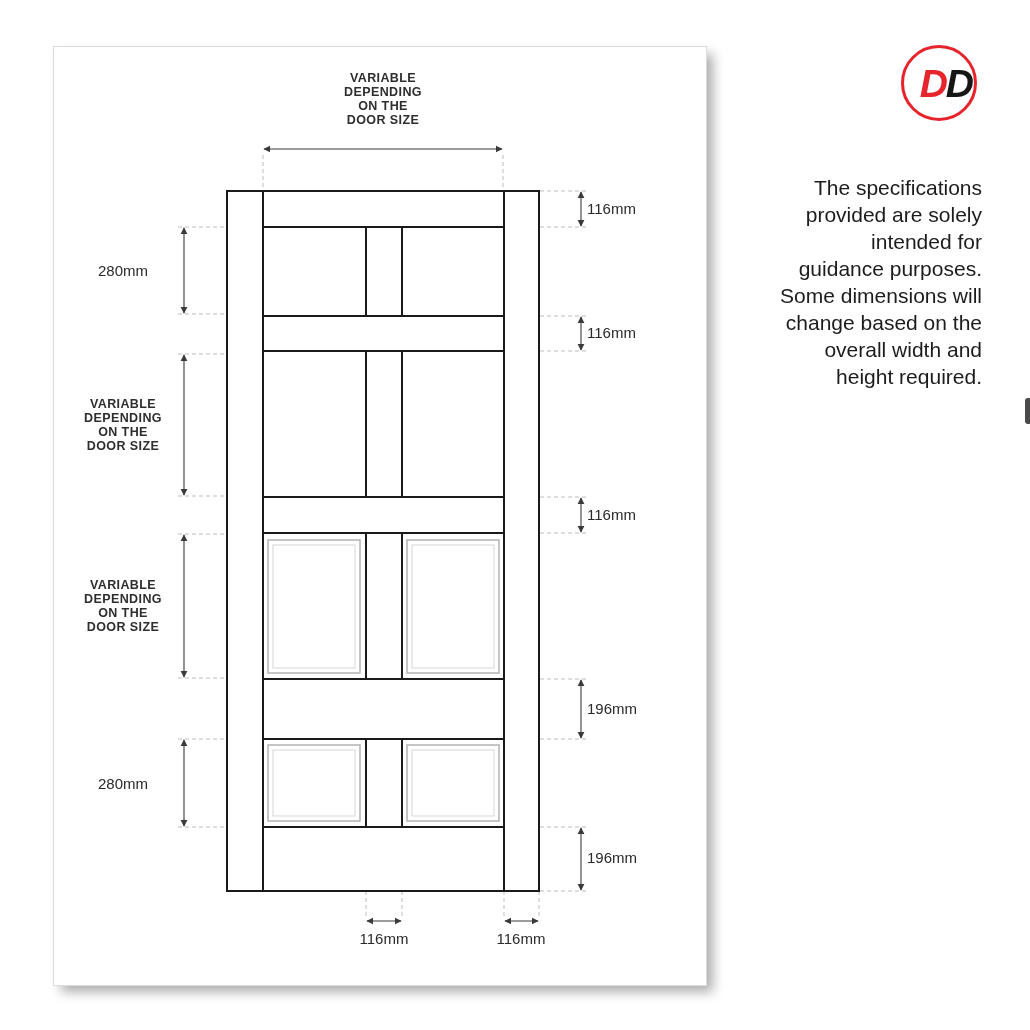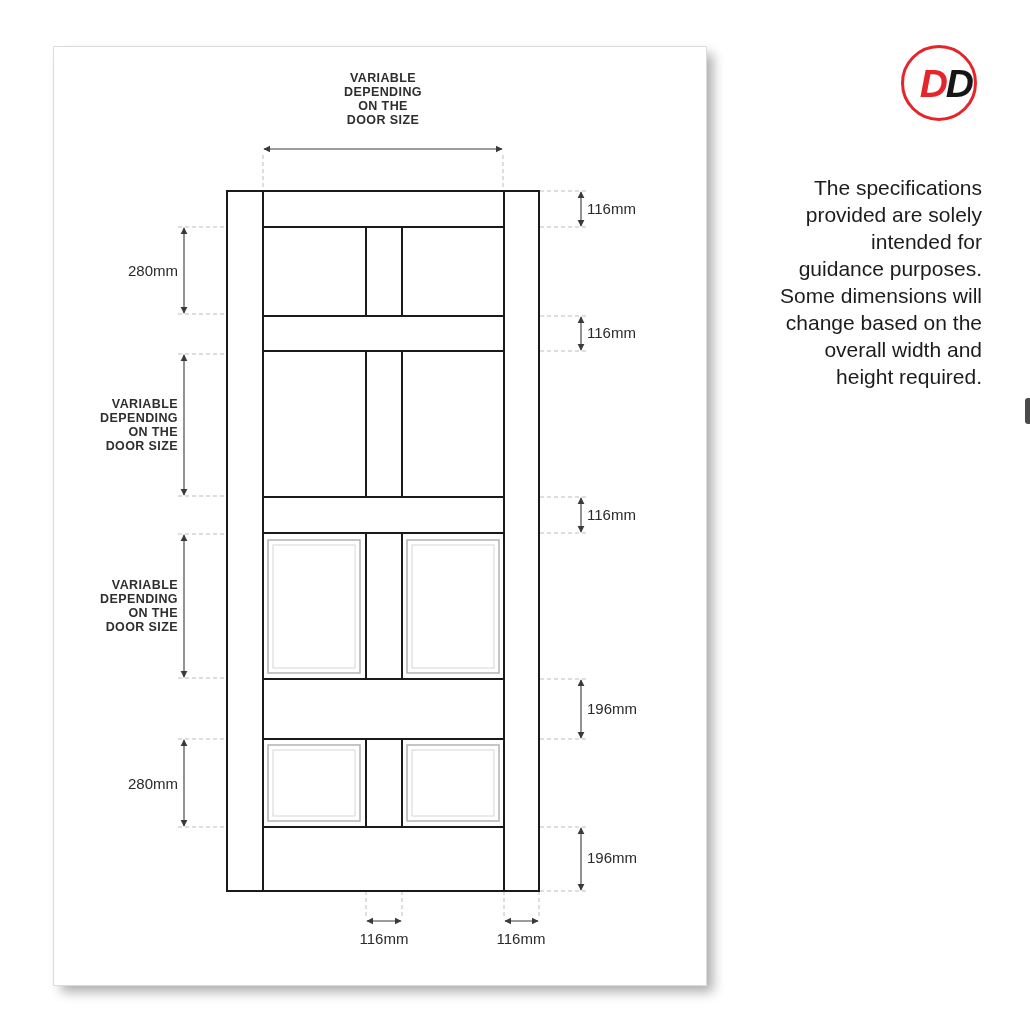--- a/index.html
+++ b/index.html
@@ -30,21 +30,21 @@
     line-height: 15px;
   }
   .lbl.var {
     font-weight: 700;
     font-size: 12.5px;
     line-height: 14px;
     letter-spacing: 0.4px;
     color: #2e2e2e;
   }
   .lbl.center { text-align: center; }
-  .lbl.rightalign { text-align: right; }
+  .lbl.rightalign { text-align: center; }
 
   
   .logo {
     position: absolute;
     left: 901px; top: 45px;
     width: 76px; height: 76px;
     border: 3px solid #e5242b;
     border-radius: 50%;
     display: flex; align-items: center; justify-content: flex-end;
     background: #ffffff;

